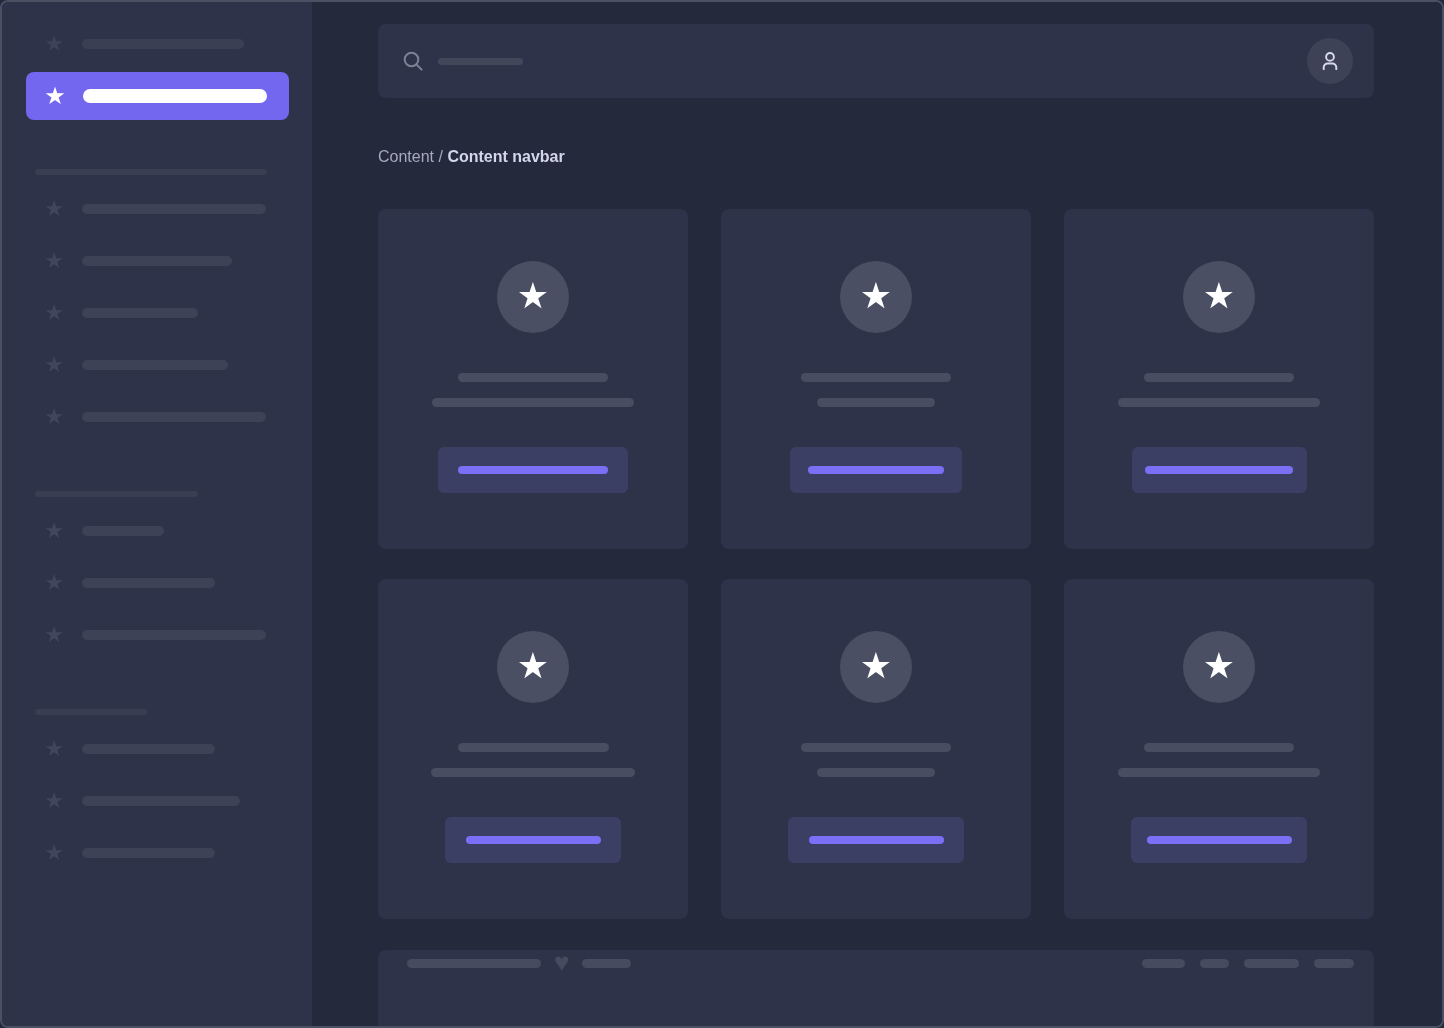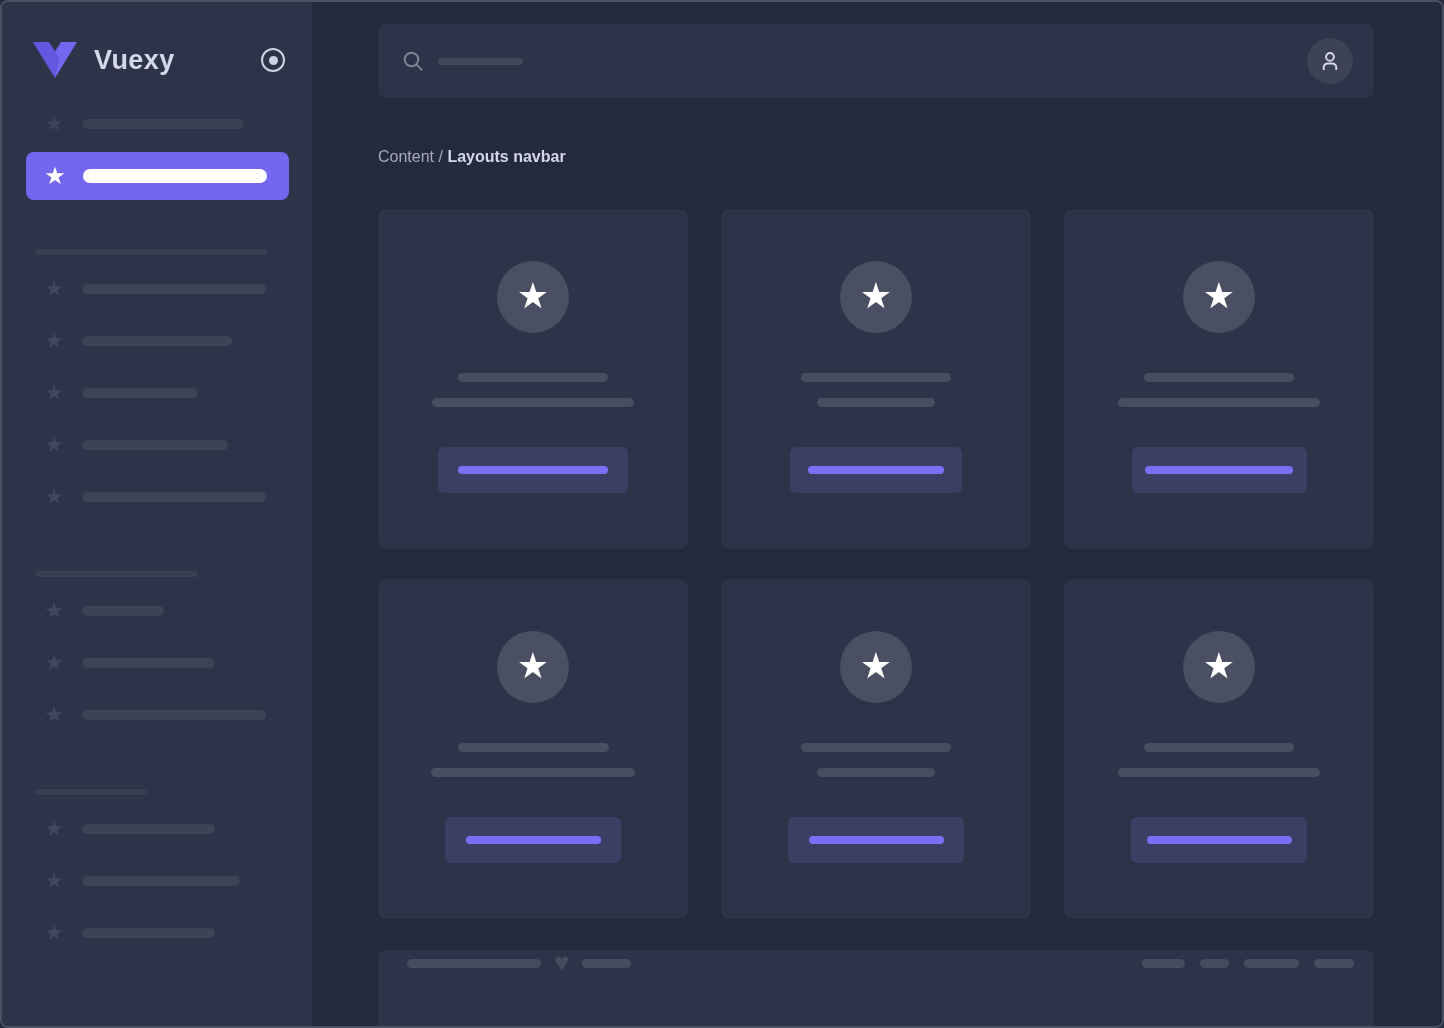--- a/index.html
+++ b/index.html
@@ -134,32 +134,20 @@
     transform:translateY(-1px);
   }
   .footer-right{display:flex;align-items:center;margin-left:auto;gap:15px;}
 </style>
 </head>
 <body>
 
 <div class="frame">
 
   <aside class="sidebar">
-    <div class="logo-row">
-      <span class="logo">
-        <svg width="46" height="38" viewBox="0 0 46 38" xmlns="http://www.w3.org/2000/svg">
-          <path d="M1 1 H17 L23 10.5 L29 1 H45 L23 37 Z" fill="#7367f0"></path>
-          <path d="M1 1 H17 L27.5 17.5 L23 37 Z" fill="#4f43c9" opacity="0.45"></path>
-        </svg>
-      </span>
-      <span class="logo-text">Vuexy</span>
-      <span class="collapse">
-          <span class="dot"></span>
-        </span>
-    </div>
     <nav class="side-nav" id="side-nav">
         <div class="side-item dim">
           <span class="star">★</span>
           <span class="bar" style="width: 162px;"></span>
         </div>
         <div class="side-item active">
           <span class="star">★</span>
           <span class="bar" style="width: 184px;"></span>
         </div>
         <div class="side-section" style="width: 232px;"></div>
@@ -224,21 +212,21 @@
       <span class="search-ph" id="search-ph" style="width: 85px;"></span>
       <span class="avatar">
         <svg width="26" height="26" viewBox="0 0 24 24" xmlns="http://www.w3.org/2000/svg">
           <circle cx="12" cy="8.2" r="3.6" fill="none" stroke="#d6daec" stroke-width="1.8"></circle>
           <path d="M6.2 19.5 v-1.6 a3.6 3.6 0 0 1 3.6-3.6 h4.4 a3.6 3.6 0 0 1 3.6 3.6 v1.6" fill="none" stroke="#d6daec" stroke-width="1.8" stroke-linecap="round"></path>
         </svg>
       </span>
     </div>
 
     <div class="breadcrumb">
-      <span class="bc-link">Content</span><span class="bc-sep"> / </span><span class="bc-current">Layouts navbar</span>
+      <span class="bc-link">Content</span><span class="bc-sep"> / </span><span class="bc-current">Content navbar</span>
     </div>
 
     <div class="grid" id="cards-grid">
         <div class="card">
           <div class="card-avatar">
             <span class="card-star">★</span>
           </div>
           <div class="cbar l1" style="width: 150px;"></div>
           <div class="cbar l2" style="width: 202px;"></div>
           <div class="card-btn" style="width: 190px;">

